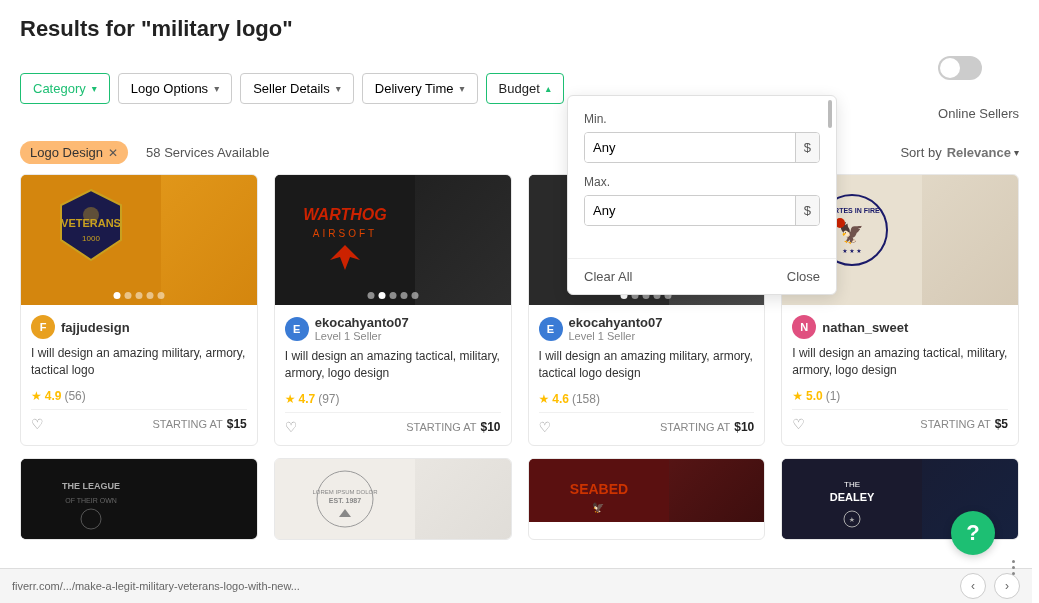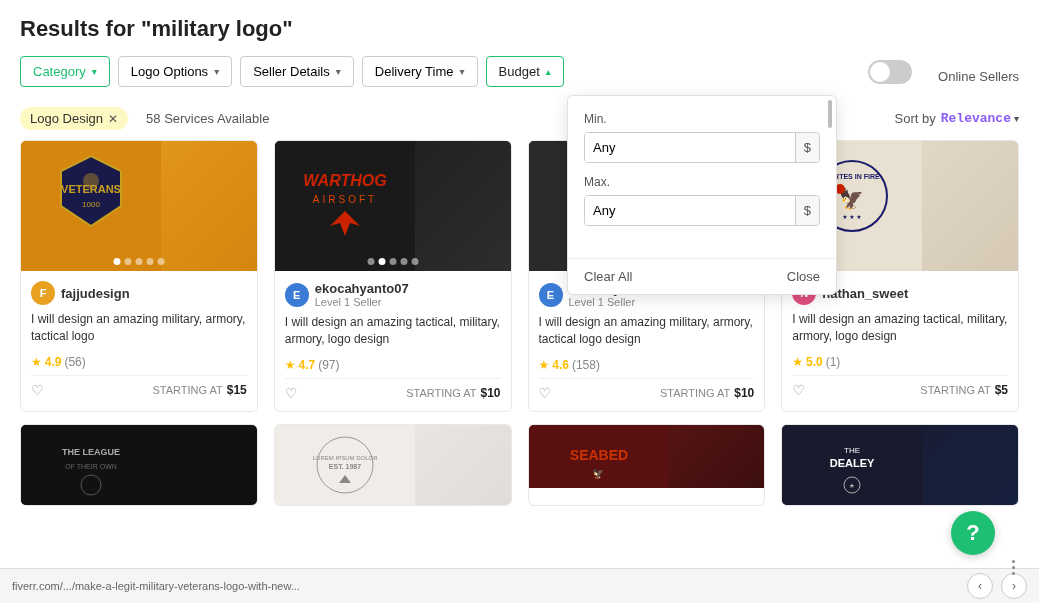--- a/index.html
+++ b/index.html
@@ -17,49 +17,49 @@
       display: flex; align-items: center; gap: 6px;
       border: 1px solid #ccc; border-radius: 4px;
       padding: 7px 12px; font-size: 13px; cursor: pointer;
       background: #fff; white-space: nowrap;
     }
     .filter-btn.active { border-color: #1dbf73; color: #1dbf73; background: #fff; }
     .filter-btn .chevron { font-size: 10px; color: #666; }
     .filter-btn.active .chevron { color: #1dbf73; }
     .filter-btn.budget-active { background: #fff; border-color: #1dbf73; color: #222; }
 
-    .online-sellers-area { margin-left: auto; display: flex; align-items: flex-end; gap: 26px; }
+    .online-sellers-area { margin-left: auto; display: flex; align-items: flex-start; gap: 26px; flex-direction: column; }
     .toggle-switch { width: 44px; height: 24px; background: #ccc; border-radius: 12px; position: relative; cursor: pointer; }
     .toggle-knob { position: absolute; width: 20px; height: 20px; background: #fff; border-radius: 50%; top: 2px; left: 2px; transition: left 0.2s; }
     .online-sellers-label { font-size: 13px; color: #555; }
 
     
     .tags-row { padding: 10px 20px; display: flex; align-items: center; gap: 8px; }
-    .tag { display: flex; align-items: center; gap: 5px; background: #fef9c3; border-radius: 20px; padding: 4px 10px; font-size: 13px; justify-content: flex-end; }
+    .tag { display: flex; align-items: center; gap: 5px; background: #fdba74; border-radius: 20px; padding: 4px 10px; font-size: 13px; justify-content: flex-end; }
     .tag-x { cursor: pointer; color: #555; font-size: 12px; }
     .services-count { font-size: 13px; color: #555; margin-left: 10px; }
 
     
     .budget-dropdown {
       position: absolute; top: 95px; left: 567px;
       background: #fff; border: 1px solid #e0e0e0; border-radius: 6px;
       width: 270px; z-index: 100; box-shadow: 0 4px 16px rgba(0,0,0,0.12);
     }
     .budget-dropdown-inner { padding: 16px 16px 0 16px; }
     .budget-row { display: flex; gap: 12px; margin-bottom: 32px; flex-direction: column; }
     .budget-col { flex: 1; }
     .budget-label { font-size: 12px; color: #555; margin-bottom: 6px; }
     .budget-input-wrap { display: flex; align-items: center; border: 1px solid #ccc; border-radius: 4px; overflow: hidden; }
     .budget-input { border: none; outline: none; padding: 7px 8px; font-size: 13px; width: 100%; }
     .budget-currency { padding: 7px 8px; background: #f7f7f7; border-left: 1px solid #ccc; font-size: 13px; color: #555; }
     .budget-actions { display: flex; justify-content: space-between; padding: 10px 16px; border-top: 1px solid #eee; }
     .budget-clear { background: none; border: none; color: #555; font-size: 13px; cursor: pointer; }
     .budget-close { background: none; border: none; color: #555; font-size: 13px; cursor: pointer; }
     .sort-label { font-size: 13px; color: #555; }
-    .sort-value { font-size: 13px; font-weight: 600; color: #8b5cf6; margin-left: 5px; cursor: pointer; font-family: Liberation Mono, monospace; }
+    .sort-value { font-size: 13px; font-weight: 600; color: #737373; margin-left: 5px; cursor: pointer; }
     .sort-chevron { font-size: 10px; color: #555; margin-left: 3px; }
 
     
     .cards-grid { display: grid; grid-template-columns: repeat(4, 1fr); gap: 16px; padding: 0 20px; }
     .card { border: 1px solid #e8e8e8; border-radius: 6px; overflow: hidden; background: #fff; cursor: pointer; }
     .card-image { position: relative; height: 130px; background: #ccc; overflow: hidden; }
     .card-dots { position: absolute; bottom: 6px; left: 50%; transform: translateX(-50%); display: flex; gap: 4px; }
     .dot { width: 7px; height: 7px; border-radius: 50%; background: rgba(255,255,255,0.5); }
     .dot.active { background: #fff; }
     .card-body { padding: 10px; }
@@ -75,21 +75,21 @@
     .card-footer { display: flex; align-items: center; justify-content: space-between; padding-top: 6px; border-top: 1px solid #f0f0f0; }
     .heart-icon { color: #999; font-size: 14px; cursor: pointer; }
     .price-area { display: flex; align-items: baseline; gap: 4px; }
     .starting-at { font-size: 11px; color: #888; text-transform: uppercase; }
     .price { font-size: 12px; font-weight: 700; color: #222; }
 
     
     .bottom-row { display: grid; grid-template-columns: repeat(4, 1fr); gap: 16px; padding: 12px 20px 0 20px; }
 
     
-    .status-bar { position: absolute; bottom: 0; left: 0; right: 0; background: #f5f5f5; padding: 4px 12px; font-size: 11px; color: #666; display: flex; align-items: center; justify-content: space-between; border-top: 1px solid #ddd; }
+    .status-bar { position: absolute; bottom: 0; left: 0; right: 7px; background: #f5f5f5; padding: 4px 12px; font-size: 11px; color: #666; display: flex; align-items: center; justify-content: space-between; border-top: 1px solid #ddd; }
 
     
     .help-btn { position: absolute; bottom: 20px; right: 20px; width: 44px; height: 44px; border-radius: 50%; background: #1dbf73; color: #fff; display: flex; align-items: center; justify-content: center; font-size: 22px; font-weight: 700; cursor: pointer; box-shadow: 0 2px 8px rgba(0,0,0,0.2); }
     .menu-dot { width: 3px; height: 3px; background: #888; border-radius: 50%; }
   </style>
 </head>
 <body>
 
 <div class="page">
 

